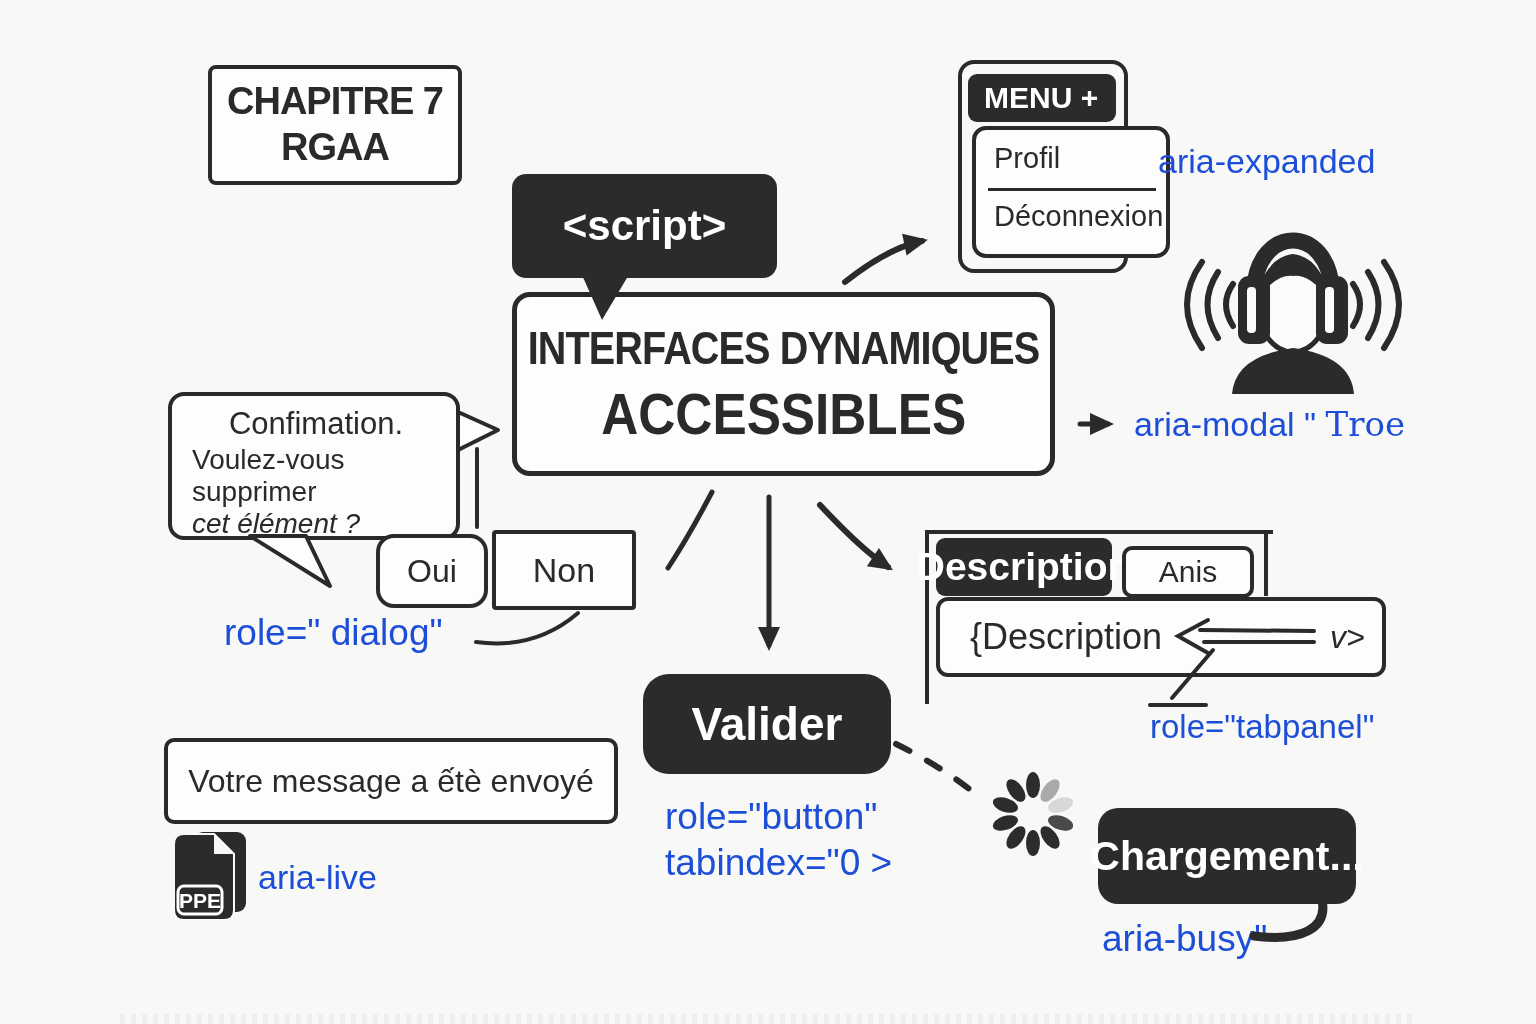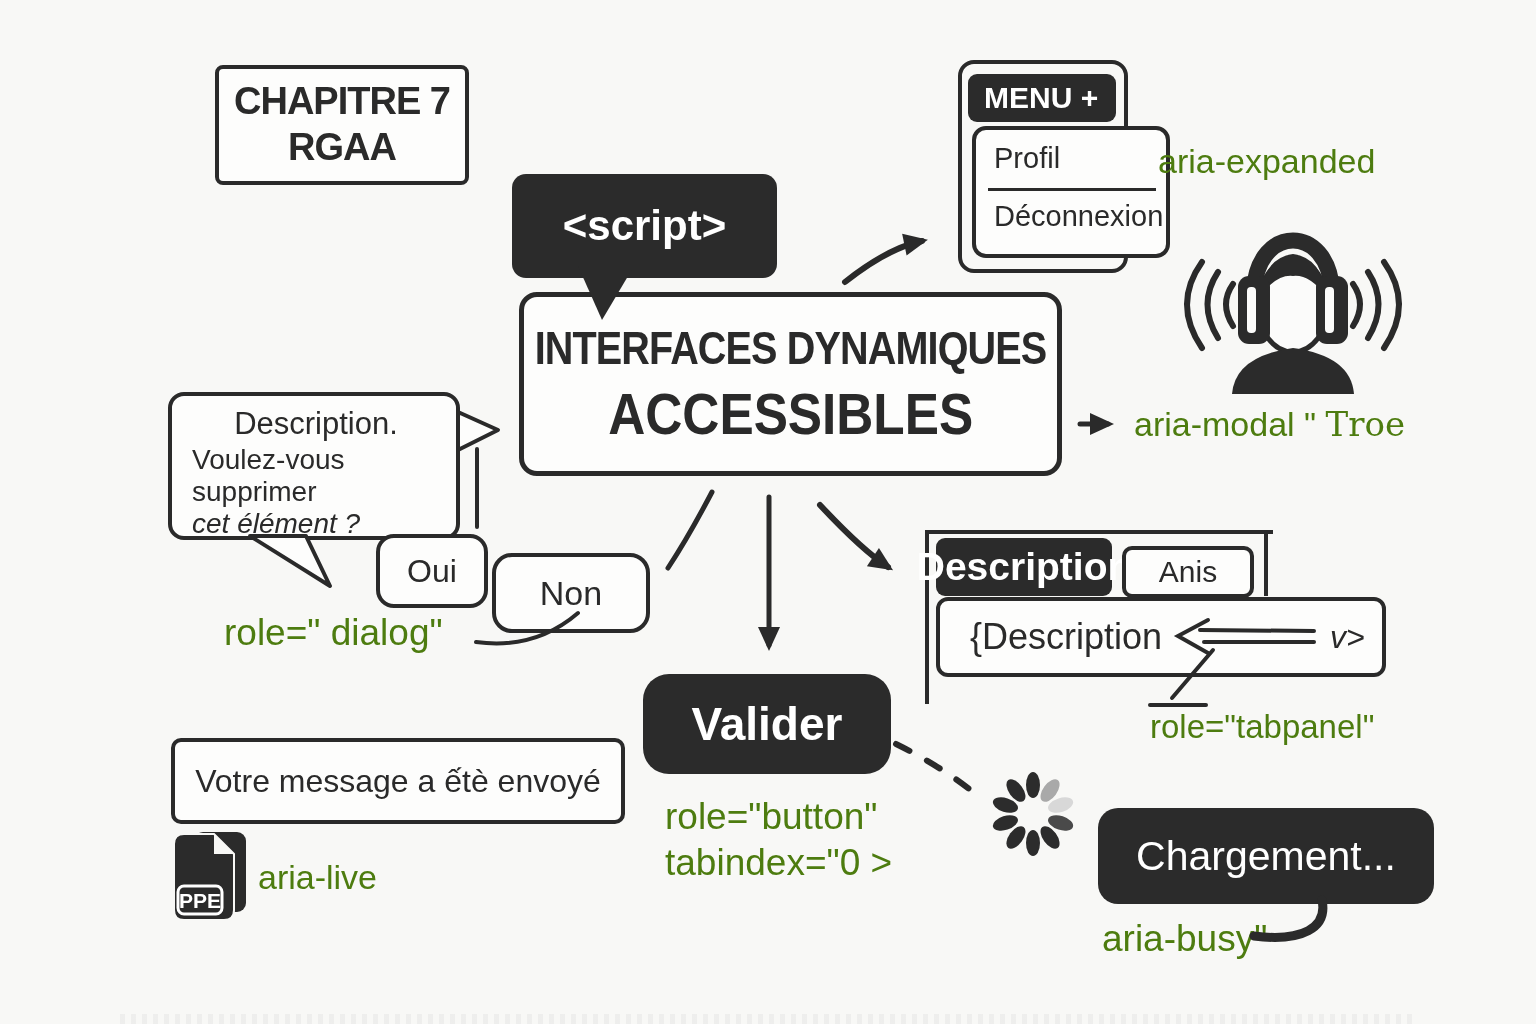--- a/index.html
+++ b/index.html
@@ -11,22 +11,22 @@
   }
   .abs{position:absolute;}
   .box{
     position:absolute;background:#fdfdfc;border:4px solid #2a2a2a;border-radius:14px;
     box-sizing:border-box;
   }
   .darkbox{
     position:absolute;background:#2b2b2b;color:#fff;border-radius:16px;
     box-sizing:border-box;display:flex;align-items:center;justify-content:center;
   }
-  .ann{position:absolute;font-size:34px;color:#4d7c0f;white-space:nowrap;}
-  .center{display:flex;align-items:center;justify-content:center;flex-direction:column;text-align:center;margin-left:7px;}
+  .ann{position:absolute;font-size:34px;color:#1d4ed8;white-space:nowrap;}
+  .center{display:flex;align-items:center;justify-content:center;flex-direction:column;text-align:center;}
   svg{display:block;}
   .connectors{position:absolute;left:0;top:0;pointer-events:none;}
 
   
   .chapter{left:208px;top:65px;width:254px;height:120px;border-radius:8px;font-weight:bold;font-size:38px;line-height:1.2;letter-spacing:-1px;}
   
   .script{left:512px;top:174px;width:265px;height:104px;border-radius:14px;font-weight:bold;font-size:42px;}
   
   .main-box{left:512px;top:292px;width:543px;height:184px;border-width:5px;border-radius:18px;}
   .main-line1{font-size:46px;font-weight:700;letter-spacing:-1px;transform:scaleX(.86);white-space:nowrap;}
@@ -36,34 +36,34 @@
   .menu-header{left:968px;top:74px;width:148px;height:48px;border-radius:9px;font-weight:bold;font-size:30px;justify-content:flex-start;padding-left:16px;}
   .menu-dropdown{left:972px;top:126px;width:198px;height:132px;border-radius:14px;}
   .menu-item{position:absolute;left:18px;font-size:29px;}
   .menu-divider{position:absolute;left:12px;right:10px;top:58px;border-top:3px solid #2a2a2a;}
   
   .confirm{left:168px;top:392px;width:292px;height:148px;border-radius:16px;font-size:28px;padding:10px 16px 0 20px;box-sizing:border-box;}
   .confirm .t1{font-size:31px;text-align:center;margin-bottom:2px;}
   .confirm .t3{font-style:italic;}
   .btn{font-size:32px;display:flex;align-items:center;justify-content:center;}
   .oui{left:376px;top:534px;width:112px;height:74px;border-radius:18px;}
-  .non{left:492px;top:530px;width:158px;height:80px;border-radius:20px;font-size:34px;margin-top:23px;}
+  .non{left:492px;top:530px;width:144px;height:80px;border-radius:4px;font-size:34px;}
   
   .message{left:164px;top:738px;width:454px;height:86px;border-radius:10px;font-size:32px;}
   
   .valider{left:643px;top:674px;width:248px;height:100px;border-radius:26px;font-weight:bold;font-size:46px;}
   
   .tabs-frame{left:925px;top:530px;width:344px;height:170px;border-left:4px solid #2a2a2a;border-top:4px solid #2a2a2a;background:transparent;}
   .tabs-frame-right{left:1264px;top:530px;width:4px;height:66px;background:#2a2a2a;}
   .tab-active{left:936px;top:538px;width:176px;height:58px;border-radius:9px;font-weight:bold;font-size:39px;}
   .tab-inactive{left:1122px;top:546px;width:132px;height:52px;border-radius:10px;font-size:30px;}
   .tab-panel{left:936px;top:597px;width:450px;height:80px;border-radius:12px;display:flex;align-items:center;padding-left:30px;gap:8px;}
   .tab-panel .ptxt{font-size:36px;white-space:nowrap;}
   
-  .chargement{left:1098px;top:808px;width:336px;height:96px;border-radius:20px;font-weight:normal;font-size:41px;}
+  .chargement{left:1098px;top:808px;width:258px;height:96px;border-radius:20px;font-weight:bold;font-size:41px;}
   .bottom-smudge{left:120px;right:120px;bottom:0;height:10px;
     background:repeating-linear-gradient(90deg,#dcdcdc 0 5px,#f8f8f6 5px 11px);opacity:.35;}
 </style>
 </head>
 <body>
 
 <div class="stage">
 
   <div class="box chapter center">
     <div>CHAPITRE 7</div>
@@ -110,21 +110,21 @@
     <rect x="163" y="89" width="9" height="46" rx="4" fill="#fbfbfa"></rect>
     <path d="M70,196 Q73,158 131,150 Q189,158 192,196 Z" fill="#2b2b2b"></path>
   </svg>
 
   <div class="ann" style="left:1134px;top:404px;">
     <span>aria-modal "</span>
     <span style="font-family:'DejaVu Serif',serif;font-weight:300;">Troe</span>
   </div>
 
   <div class="box confirm">
-    <div class="t1">Description.</div>
+    <div class="t1">Confimation.</div>
     <div class="t2">Voulez-vous supprimer</div>
     <div class="t3">cet élément ?</div>
   </div>
   <div class="box btn oui">
     <span>Oui</span>
   </div>
   <div class="box btn non">
     <span>Non</span>
   </div>
   <div class="ann" style="left:224px;top:612px;font-size:37px;">role=" dialog"</div>

